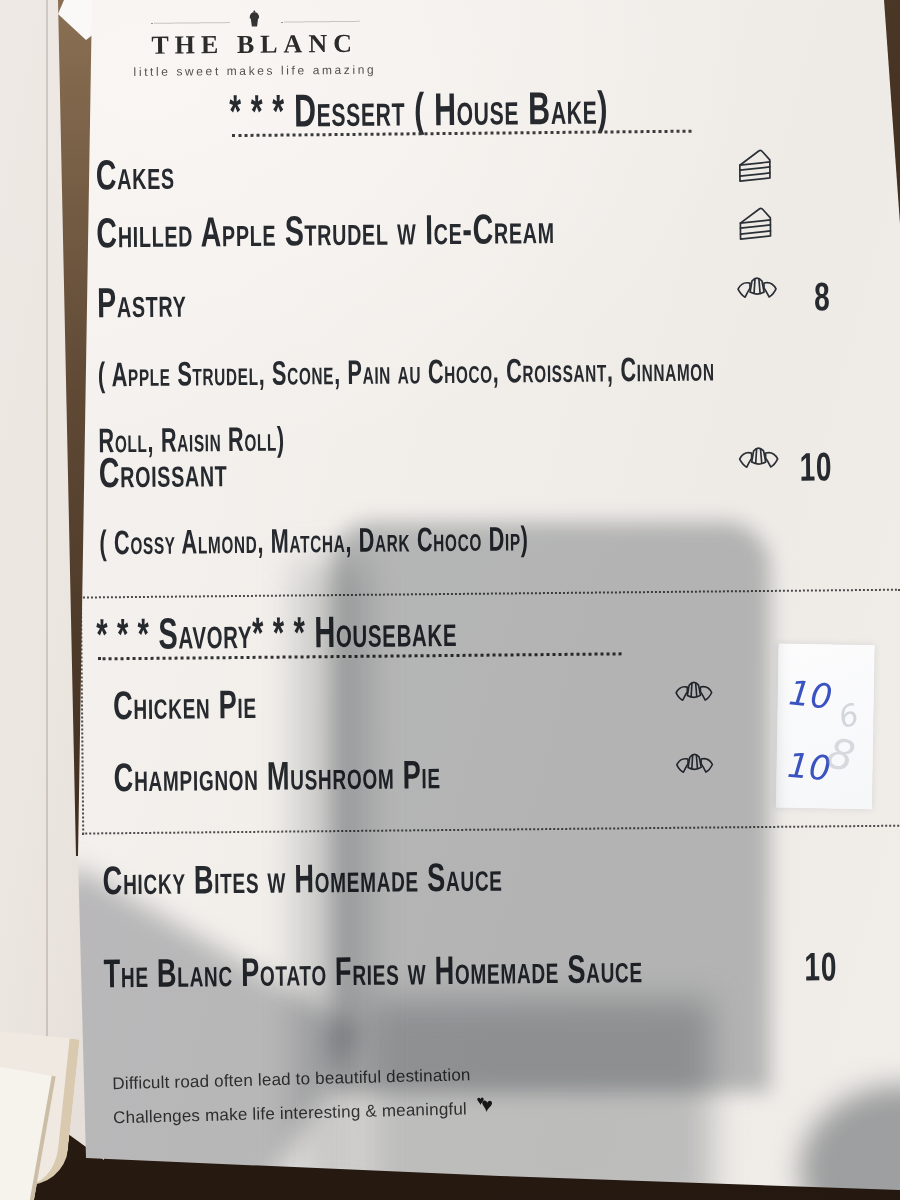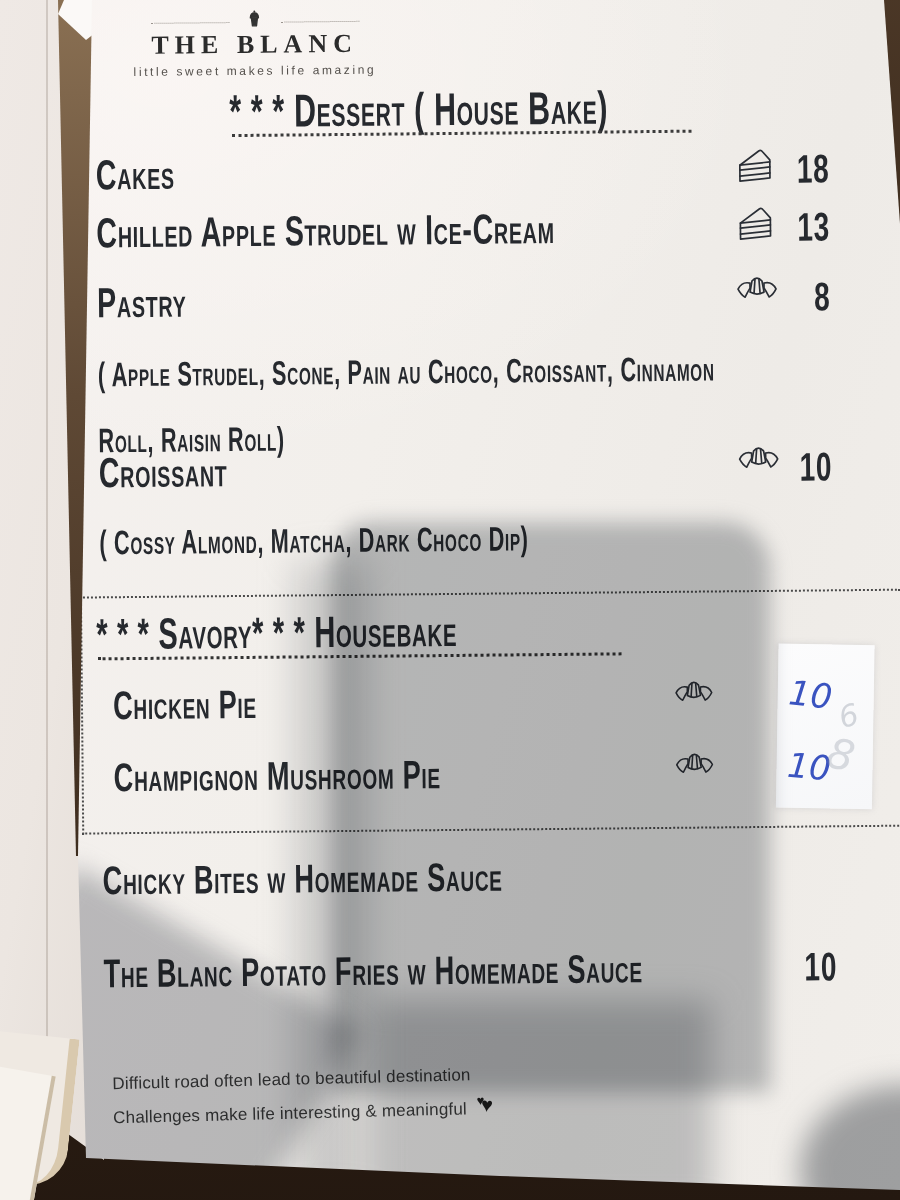--- a/index.html
+++ b/index.html
@@ -145,34 +145,32 @@
     <div class="row" style="top:148px;">
       <span class="iname marker"><span class="squeeze">Cakes</span></span>
       <span class="icon">
         <svg class="lineart" width="36" height="40" viewBox="0 0 36 40">
           <path d="M3 18 L22 4 Q24 2.5 26 5 L33 13 L33 31 L3 34 Z"></path>
           <path d="M3 18 L33 15"></path>
           <path d="M3 23 L33 20"></path>
           <path d="M3 29 L33 26"></path>
         </svg>
       </span>
-      <span class="iprice marker"><span class="squeezeR">18</span></span>
     </div>
 
     <div class="row" style="top:206px;">
       <span class="iname marker"><span class="squeeze">Chilled Apple Strudel w Ice-Cream</span></span>
       <span class="icon">
         <svg class="lineart" width="36" height="40" viewBox="0 0 36 40">
           <path d="M3 18 L22 4 Q24 2.5 26 5 L33 13 L33 31 L3 34 Z"></path>
           <path d="M3 18 L33 15"></path>
           <path d="M3 23 L33 20"></path>
           <path d="M3 29 L33 26"></path>
         </svg>
       </span>
-      <span class="iprice marker"><span class="squeezeR">13</span></span>
     </div>
 
     <div class="row" style="top:276px;">
       <span class="iname marker"><span class="squeeze">Pastry</span></span>
       <span class="icon" style="right:50px;top:0;">
         <svg class="lineart" width="46" height="32" viewBox="0 0 46 32">
           <path d="M18 8 Q23 2 28 8 L30 19 Q23 23 16 19 Z"></path>
           <path d="M21 6.5 L20 20"></path>
           <path d="M25 6.5 L26 20"></path>
           <path d="M16 10 Q8 8 4 16 Q7 22 11 24 Q14 18 16 15 Z"></path>

